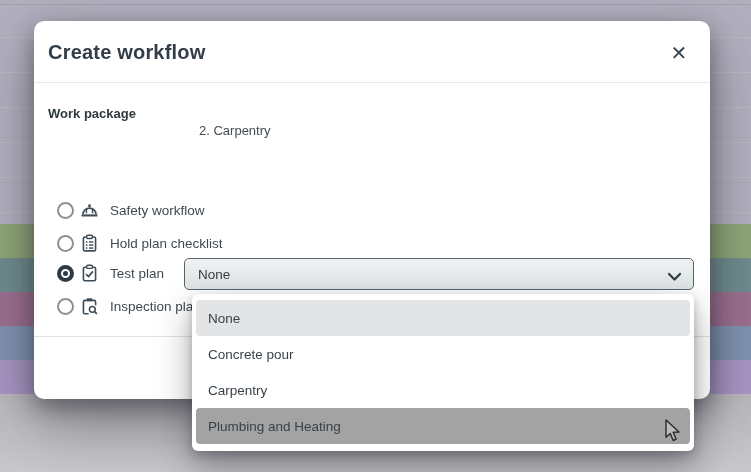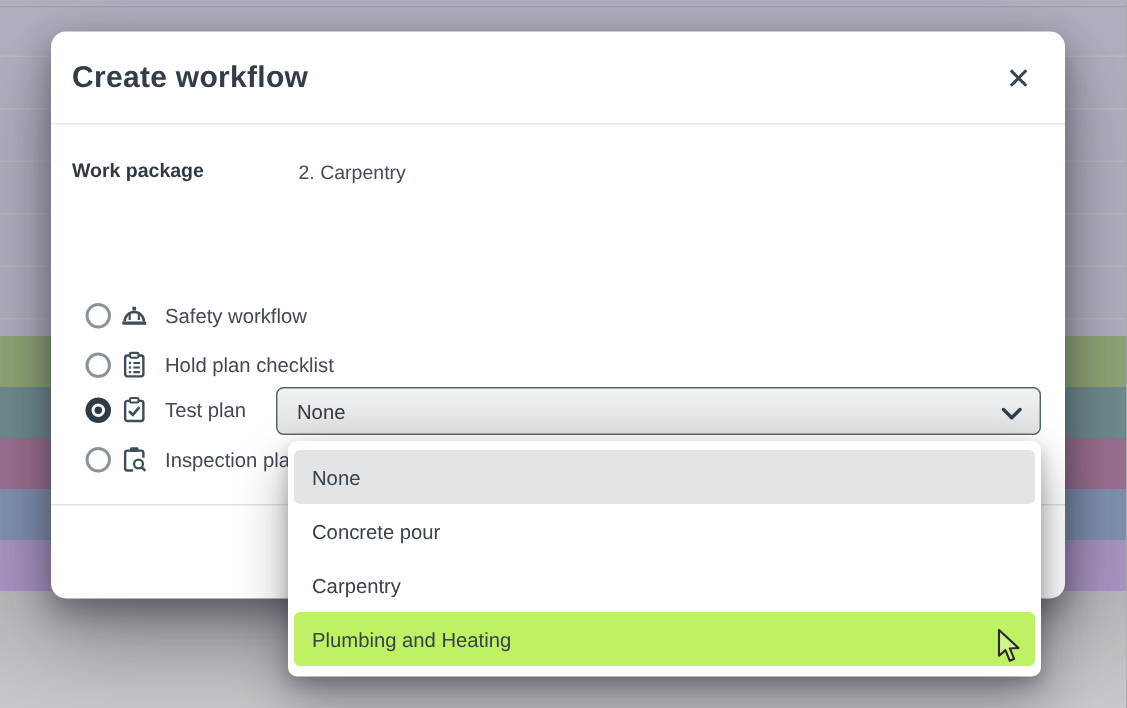--- a/index.html
+++ b/index.html
@@ -32,21 +32,21 @@
     position:absolute; left:629px; top:16px; width:32px; height:32px;
     background:none; border:none; cursor:pointer;
     font-size:20px; line-height:32px; text-align:center; color:#37464f;
   }
   .divider{ position:absolute; left:0; width:676px; height:1px; background:#e6e9eb; }
   .divider.header{ top:61px; }
   .divider.footer{ top:315px; background:#dde2e5; }
 
   .wp-row{ position:absolute; left:14px; top:85px; height:18px; font-size:13px; }
   .wp-label{ position:absolute; left:0; top:0; font-weight:700; color:#2f3940; white-space:nowrap; }
-  .wp-value{ position:absolute; left:151px; top:1px; font-weight:400; color:#424c55; white-space:nowrap; }
+  .wp-value{ position:absolute; left:151px; top:17px; font-weight:400; color:#424c55; white-space:nowrap; }
 
   .wf-row{ position:absolute; left:0; width:676px; height:32px; }
   .radio{ position:absolute; left:23px; top:7px; width:17px; height:17px; border-radius:50%; background:#fff; }
   .radio.unchecked{ border:2px solid #8b939a; }
   .radio.checked{ border:4px solid #2c3b46; }
   .radio.checked::after{ content:""; position:absolute; left:2px; top:2px; width:5px; height:5px;
     border-radius:50%; background:#2c3b46; }
   .wf-icon{ position:absolute; left:46px; top:6px; width:19px; height:19px; }
   .wf-icon svg{ display:block; }
   .wf-label{ position:absolute; left:76px; top:8px; font-size:13.5px; color:#3f4a52; white-space:nowrap; }
@@ -65,21 +65,21 @@
   .dropdown{
     position:absolute; left:192px; top:294px; width:502px; height:157px;
     background:#ffffff; border-radius:6px; padding:6px 4px;
     box-shadow:0 4px 10px rgba(35,35,45,.25), 0 16px 34px rgba(35,35,45,.40);
   }
   .dd-option{
     height:36px; border-radius:4px; display:flex; align-items:center;
     padding-left:12px; font-size:13.5px; color:#39424a; cursor:pointer;
   }
   .dd-option.highlighted{ background:#e2e4e5; }
-  .dd-option.hovered{ background:#bef264; }
+  .dd-option.hovered{ background:#a3a3a3; }
 
   
   .cursor{ position:absolute; left:662px; top:419px; width:20px; height:24px; pointer-events:none; }
 </style>
 </head>
 <body>
 
 <div class="screen">
 
   <div class="bg-top"></div>

